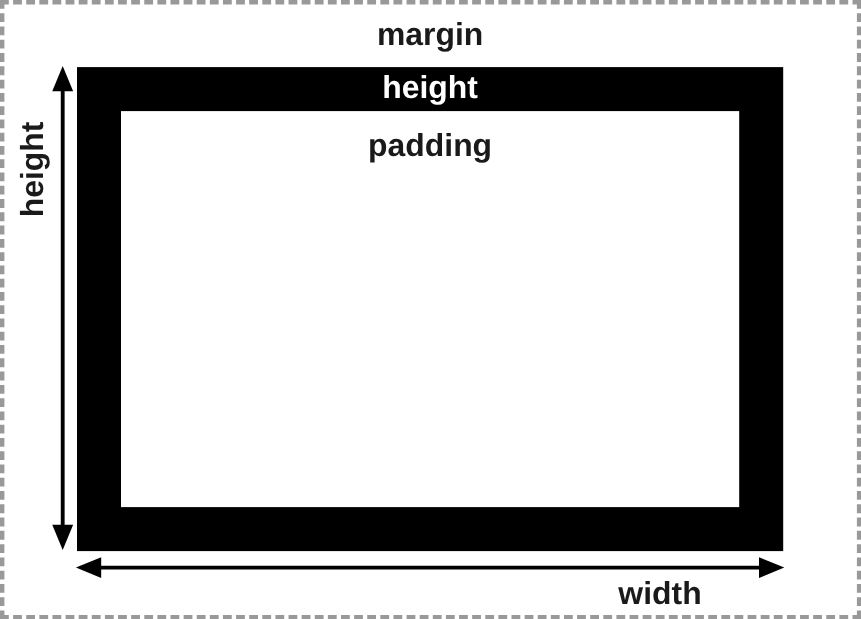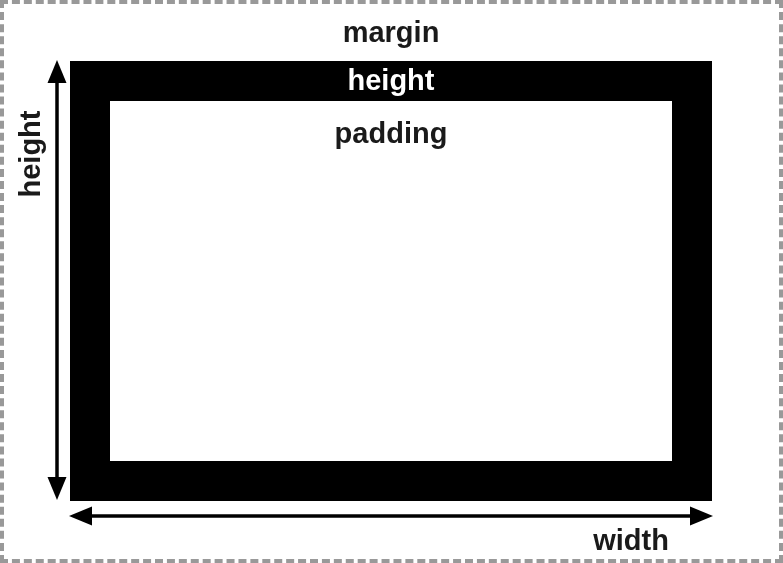--- a/index.html
+++ b/index.html
@@ -98,21 +98,20 @@
     top: 154px;
     transform: translate(-50%, -50%) rotate(-90deg);
     white-space: nowrap;
   }
   .width-label {
     position: absolute;
     left: 600px;
     top: 541px;
     transform: translate(-50%, -50%);
     white-space: nowrap;
-    margin-left: 31px;
   }
   .watermark {
     position: absolute;
     right: 5px;
     top: 527px;
     font-size: 17px;
     color: #c6c6c6;
     letter-spacing: 1px;
     white-space: nowrap;
   }

